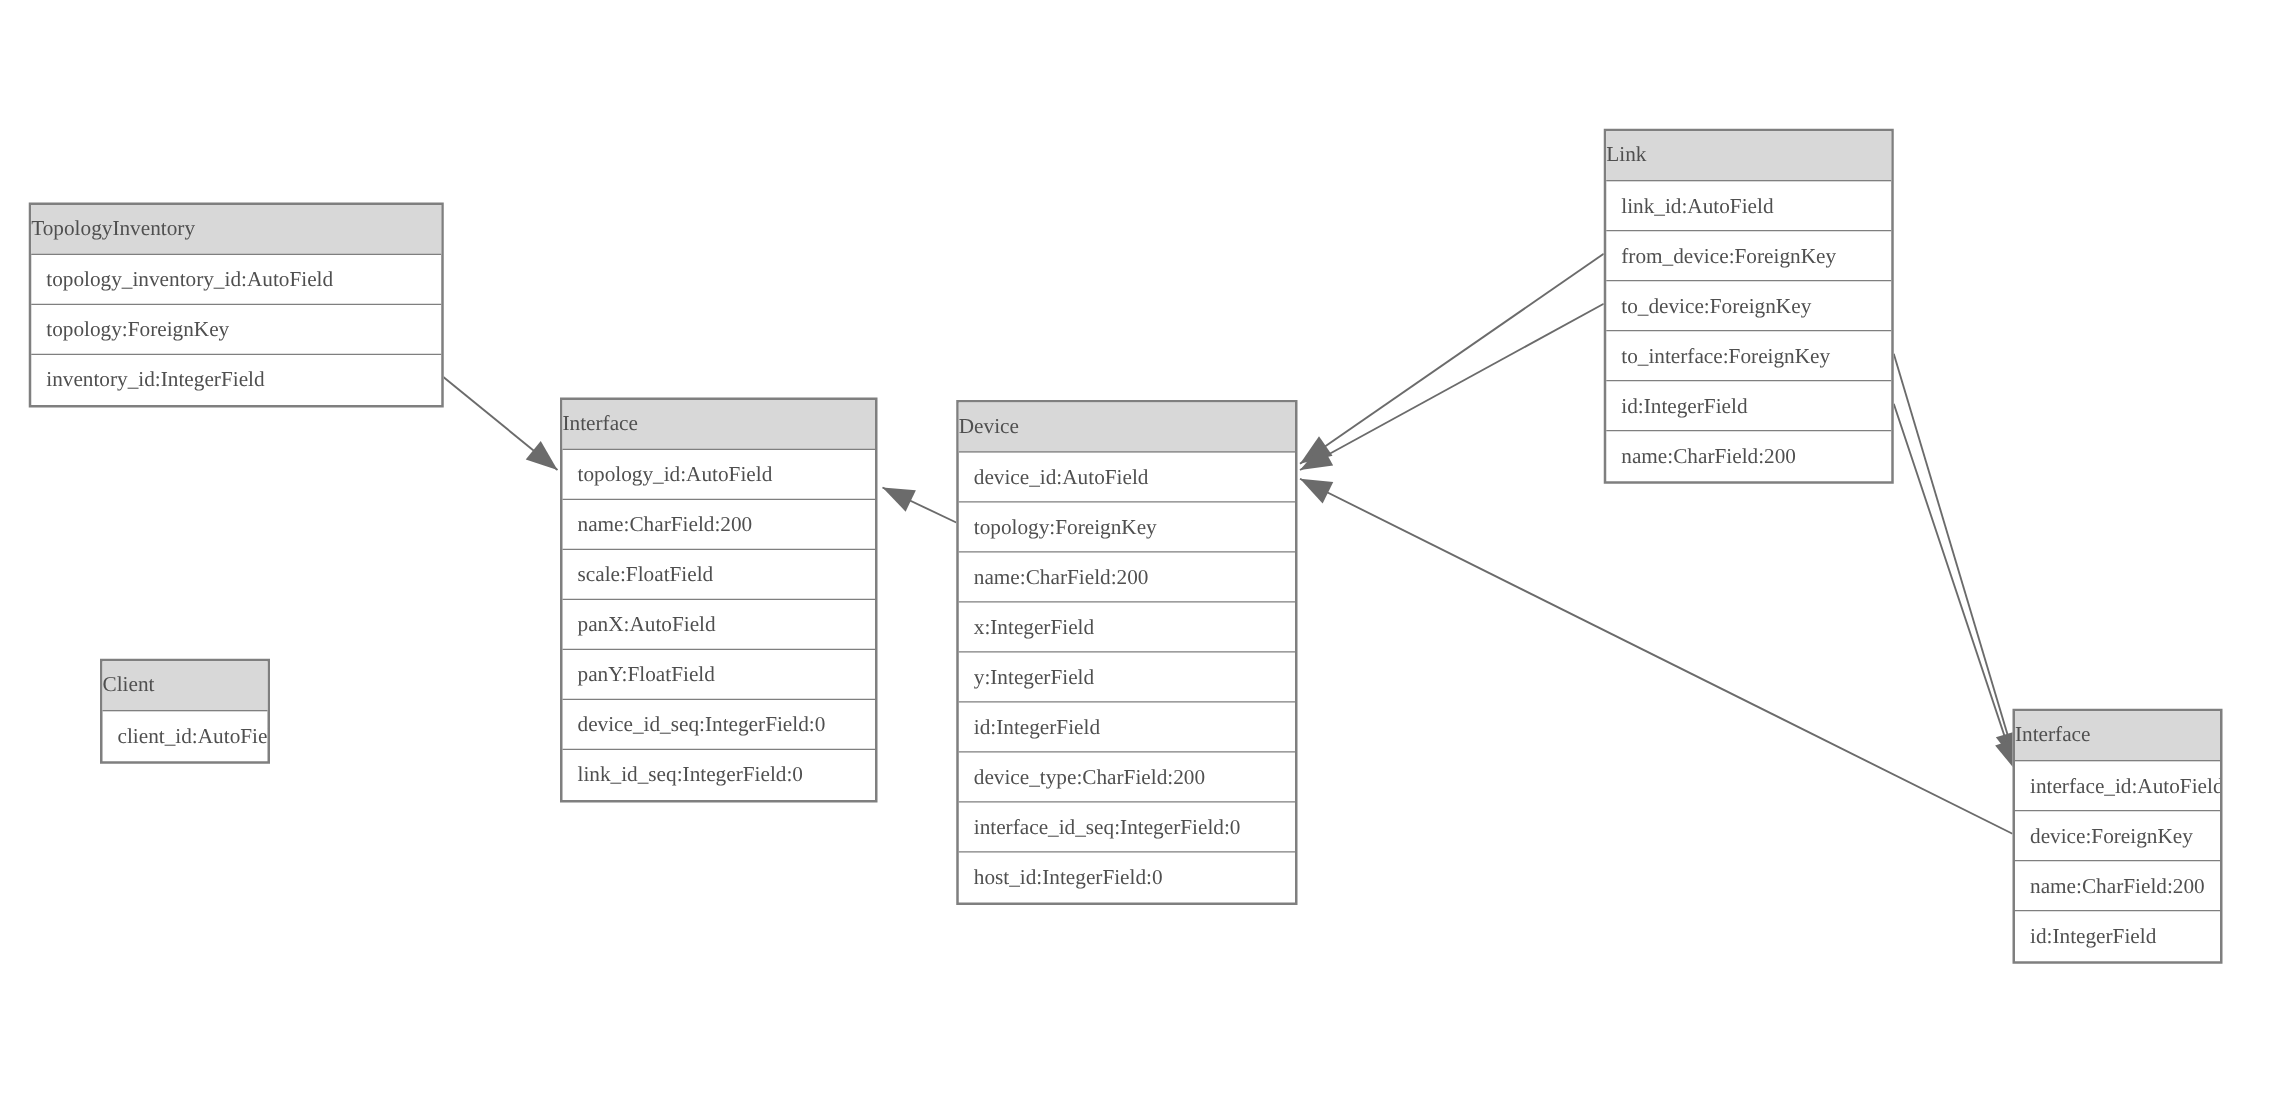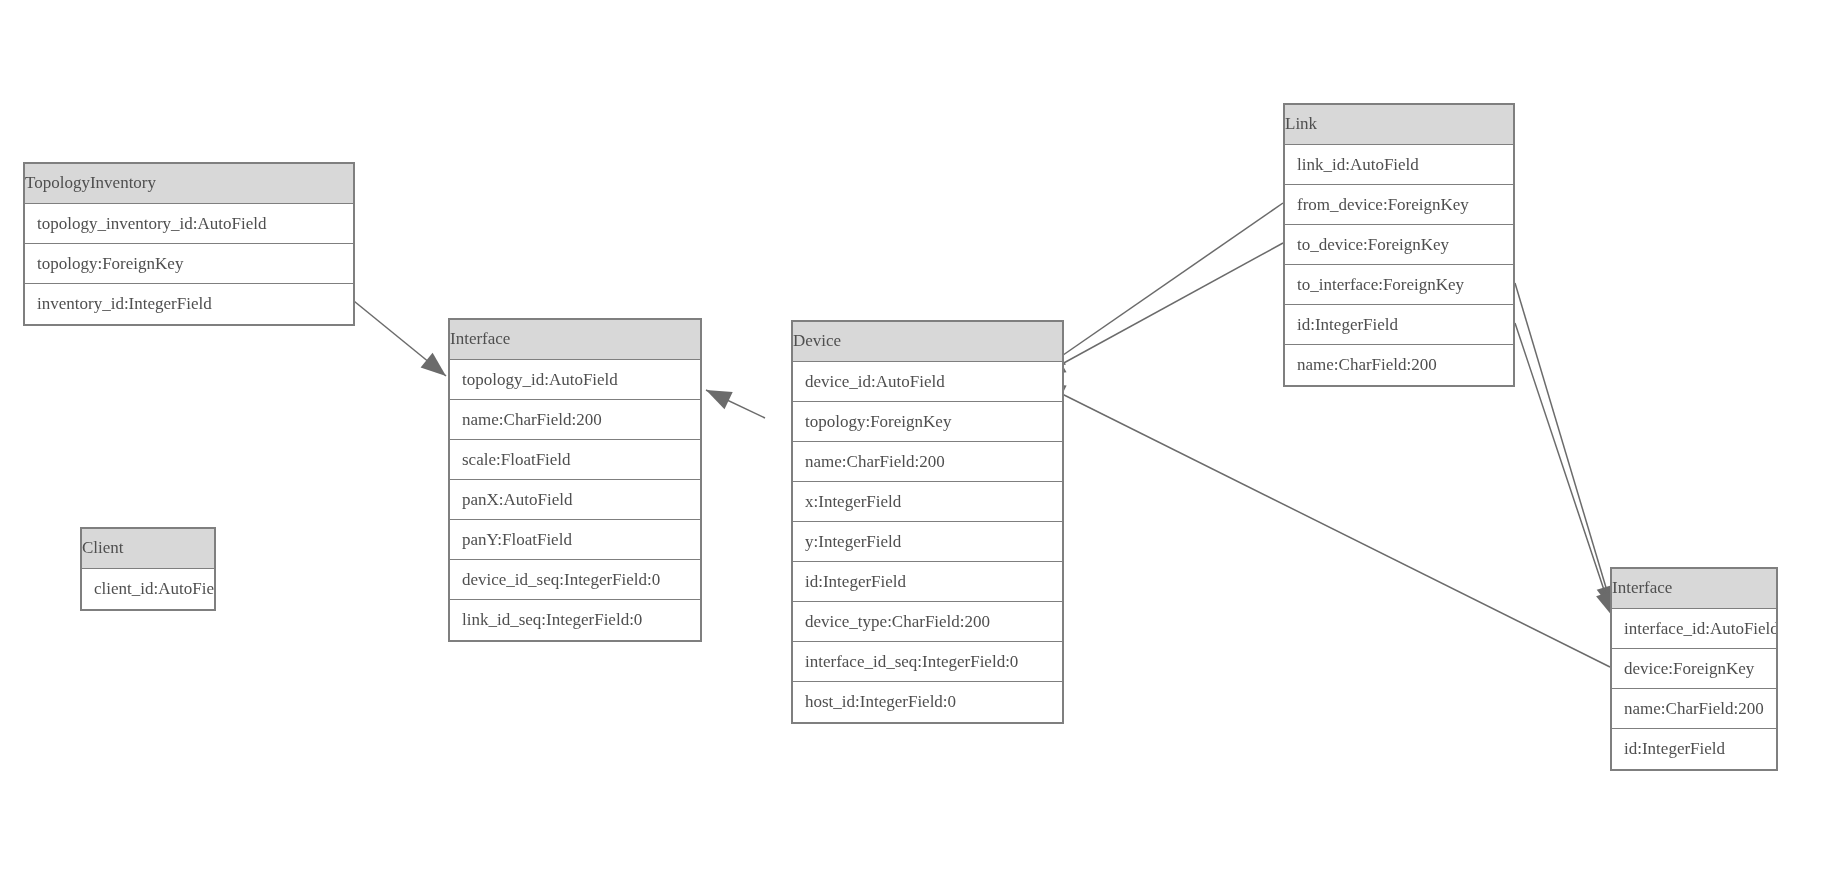--- a/index.html
+++ b/index.html
@@ -87,21 +87,21 @@
         <div class="entity-row">scale:FloatField</div>
         <div class="entity-row">panX:AutoField</div>
         <div class="entity-row">panY:FloatField</div>
         <div class="entity-row">device_id_seq:IntegerField:0</div>
         <div class="entity-row">link_id_seq:IntegerField:0</div>
       </div>
       <div class="entity" style="left: 80px; top: 527px; width: 136px;">
     <div class="entity-header">Client</div>
   <div class="entity-row">client_id:AutoField</div>
       </div>
-      <div class="entity" style="left: 791px; top: 320px; width: 273px;">
+      <div class="entity" style="left: 765px; top: 320px; width: 273px;">
     <div class="entity-header">Device</div>
   <div class="entity-row">device_id:AutoField</div>
         <div class="entity-row">topology:ForeignKey</div>
         <div class="entity-row">name:CharField:200</div>
         <div class="entity-row">x:IntegerField</div>
         <div class="entity-row">y:IntegerField</div>
         <div class="entity-row">id:IntegerField</div>
         <div class="entity-row">device_type:CharField:200</div>
         <div class="entity-row">interface_id_seq:IntegerField:0</div>
         <div class="entity-row">host_id:IntegerField:0</div>

